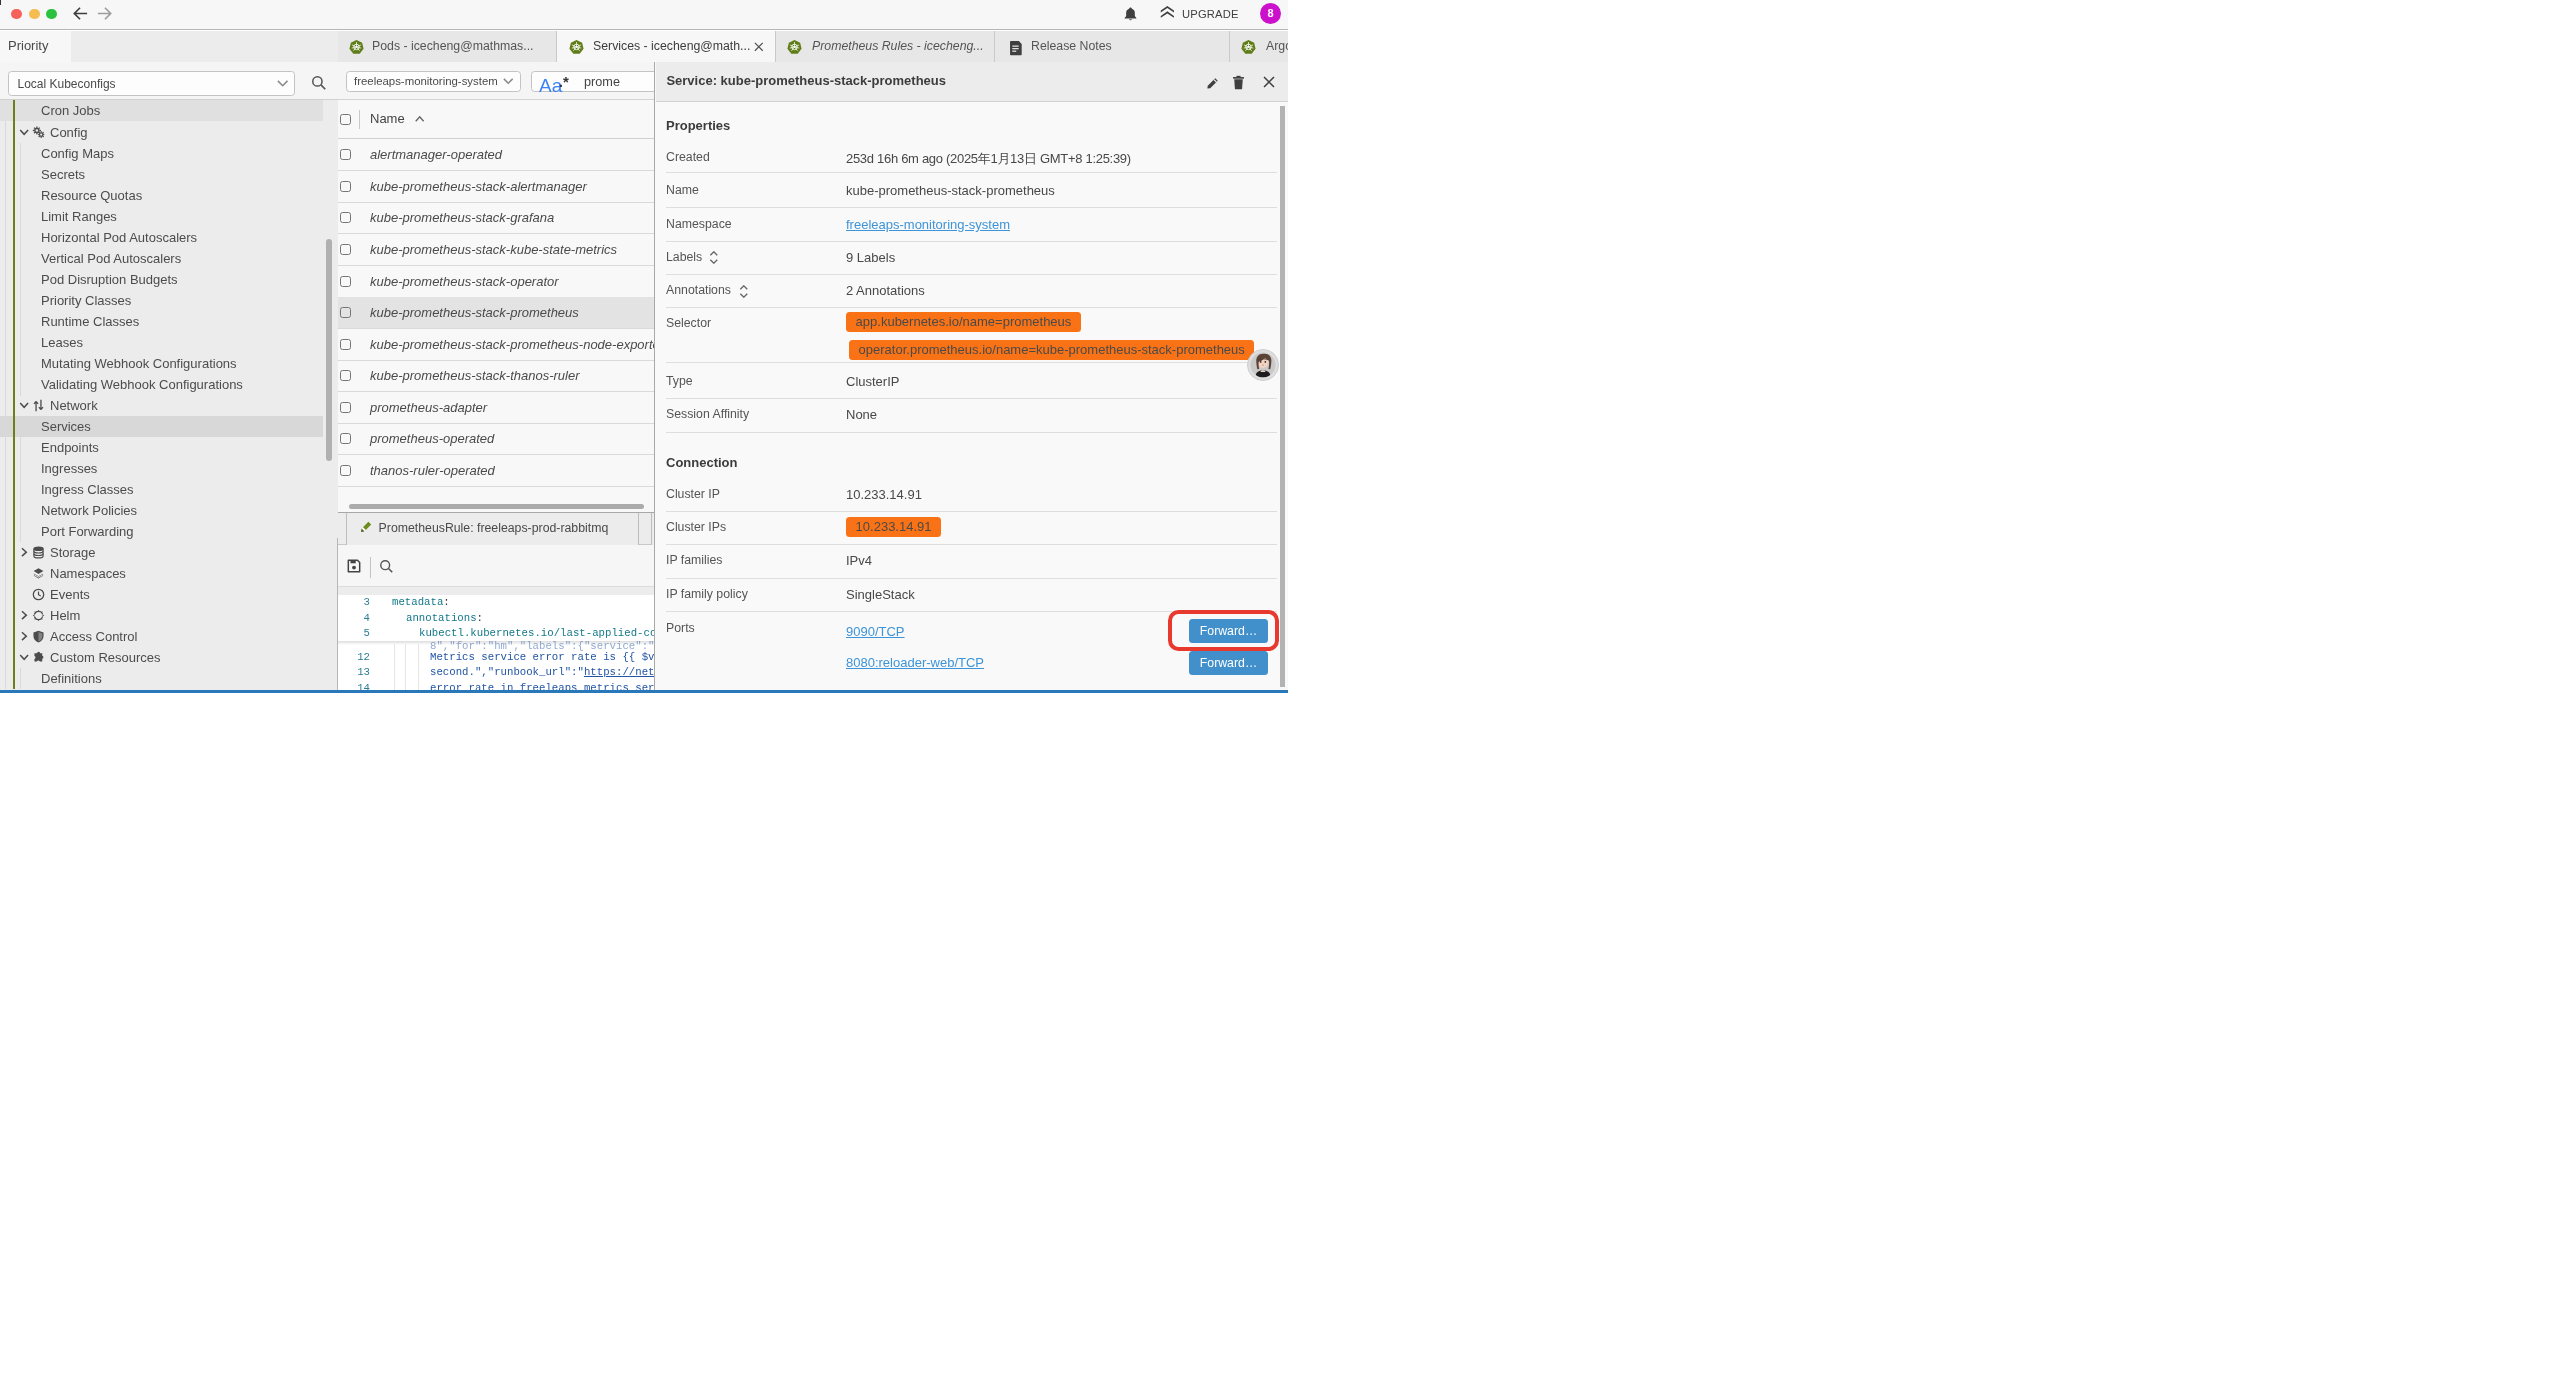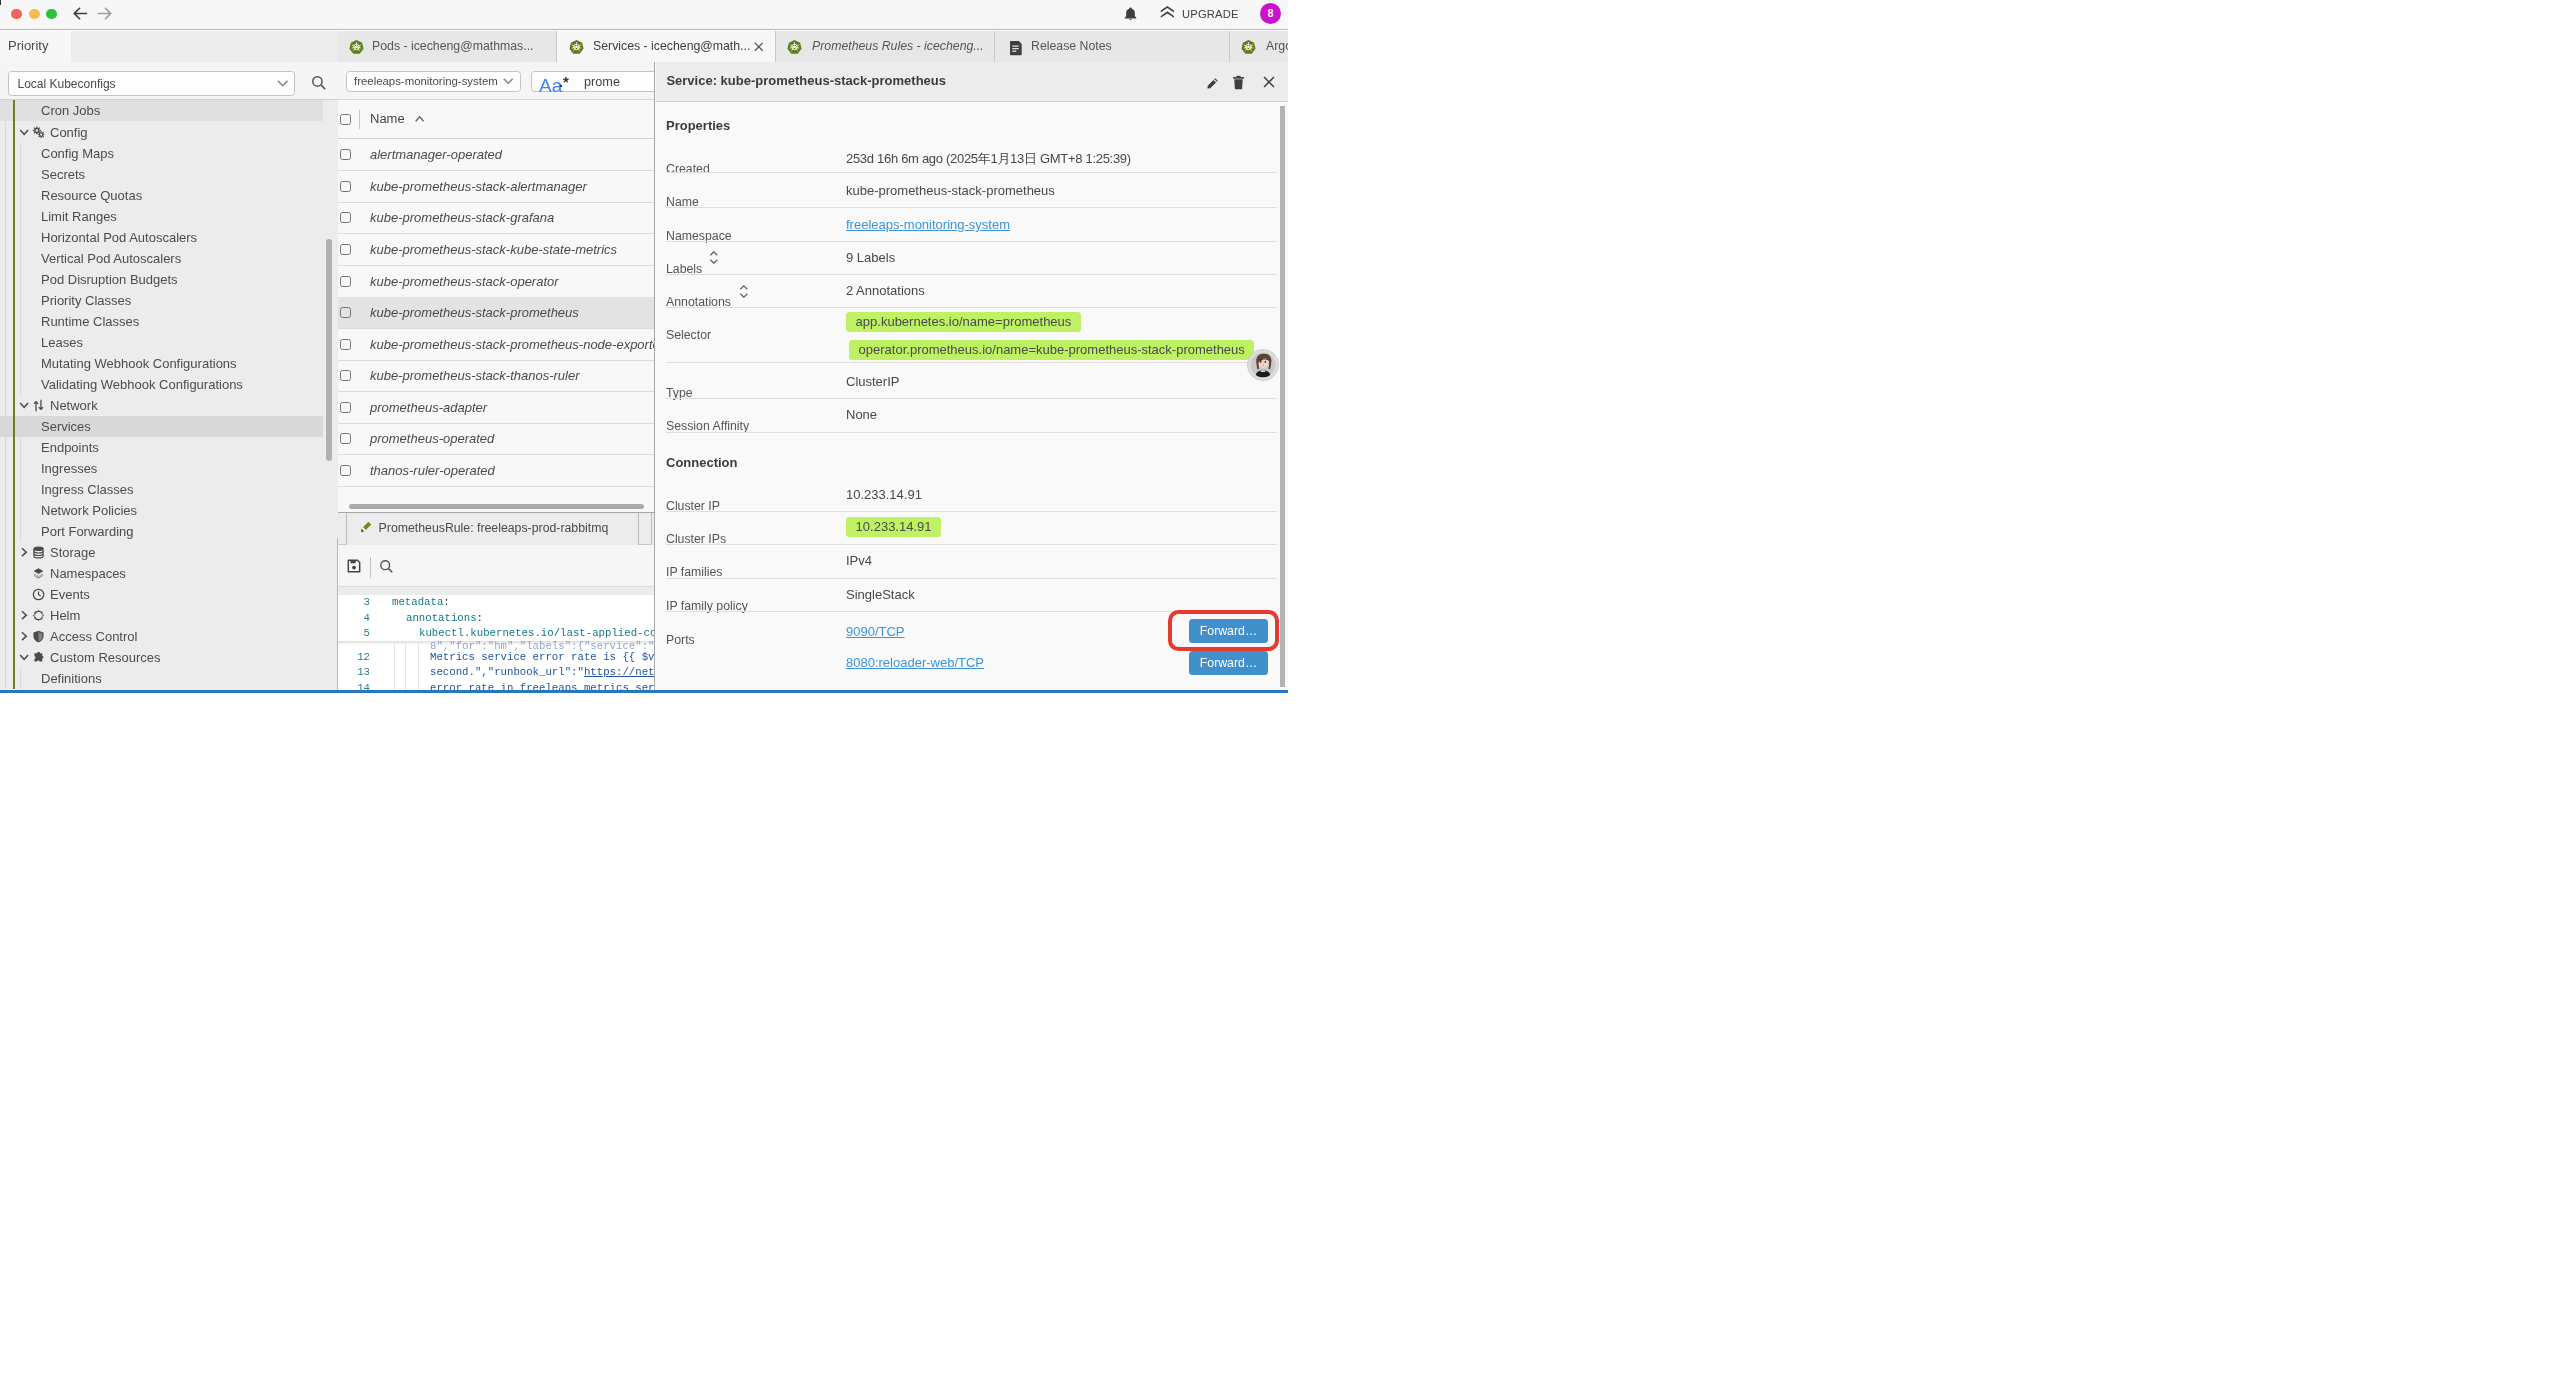--- a/index.html
+++ b/index.html
@@ -49,25 +49,25 @@
   #dock-strip { position:absolute; left:0; top:74px; width:950px; height:8.3px; background:#ececec; }
   #editor { position:absolute; left:0; top:82px; width:950px; height:96px; background:#fff; font-family:"Liberation Mono", monospace; font-size:10.7px; }
   .lnum { position:absolute; width:32px; text-align:right; color:#2d7e95; line-height:15px; }
   .code { position:absolute; white-space:pre; line-height:15px; }
   .tk { color:#127889; } .tb { color:#2255a4; }
 
   
   #drawer { left:654px; top:62px; width:634px; height:628px; background:#f9f9f9; border-left:0.9px solid #a8a8a8; }
   #drawer-head { position:absolute; left:0.9px; top:0; width:633px; height:40px; background:#ececec; border-bottom:0.9px solid #d2d2d2; }
   #drawer-title { position:absolute; left:10.5px; top:11.4px; font-size:13px; font-weight:bold; color:#3c3c3c; }
-  .dlabel { position:absolute; left:11px; font-size:12.3px; color:#555; white-space:nowrap;margin-top:12px; }
+  .dlabel { position:absolute; left:11px; font-size:12.3px; color:#555; white-space:nowrap; }
   .dvalue { position:absolute; left:191px; font-size:13px; color:#484848; white-space:nowrap; }
   .ddiv { position:absolute; left:11.4px; width:611px; height:0.9px; background:#dedede; }
   .dhead { position:absolute; left:11px; font-size:13px; font-weight:bold; color:#3c3c3c; }
-  .chip { position:absolute; background:#bef264; border-radius:3.5px; height:20px; line-height:20px; padding:0 9.6px; font-size:13px; color:#4a4a4a; white-space:nowrap; }
+  .chip { position:absolute; background:#f97316; border-radius:3.5px; height:20px; line-height:20px; padding:0 9.6px; font-size:13px; color:#4a4a4a; white-space:nowrap; }
   .dlink { font-size:13px; color:#3d94d8; text-decoration:underline; white-space:nowrap; position:absolute; }
   .fwd { position:absolute; left:534px; width:79px; height:24px; background:#418fcb; border-radius:3.5px; color:#fff; font-size:12.3px; text-align:center; line-height:24px; }
 
   #bluebar { left:0; top:690px; width:1288px; height:3.1px; background:#2878ba; }
 </style>
 </head>
 <body>
 <div id="app">
 
   <div id="topbar" class="abs"></div>

